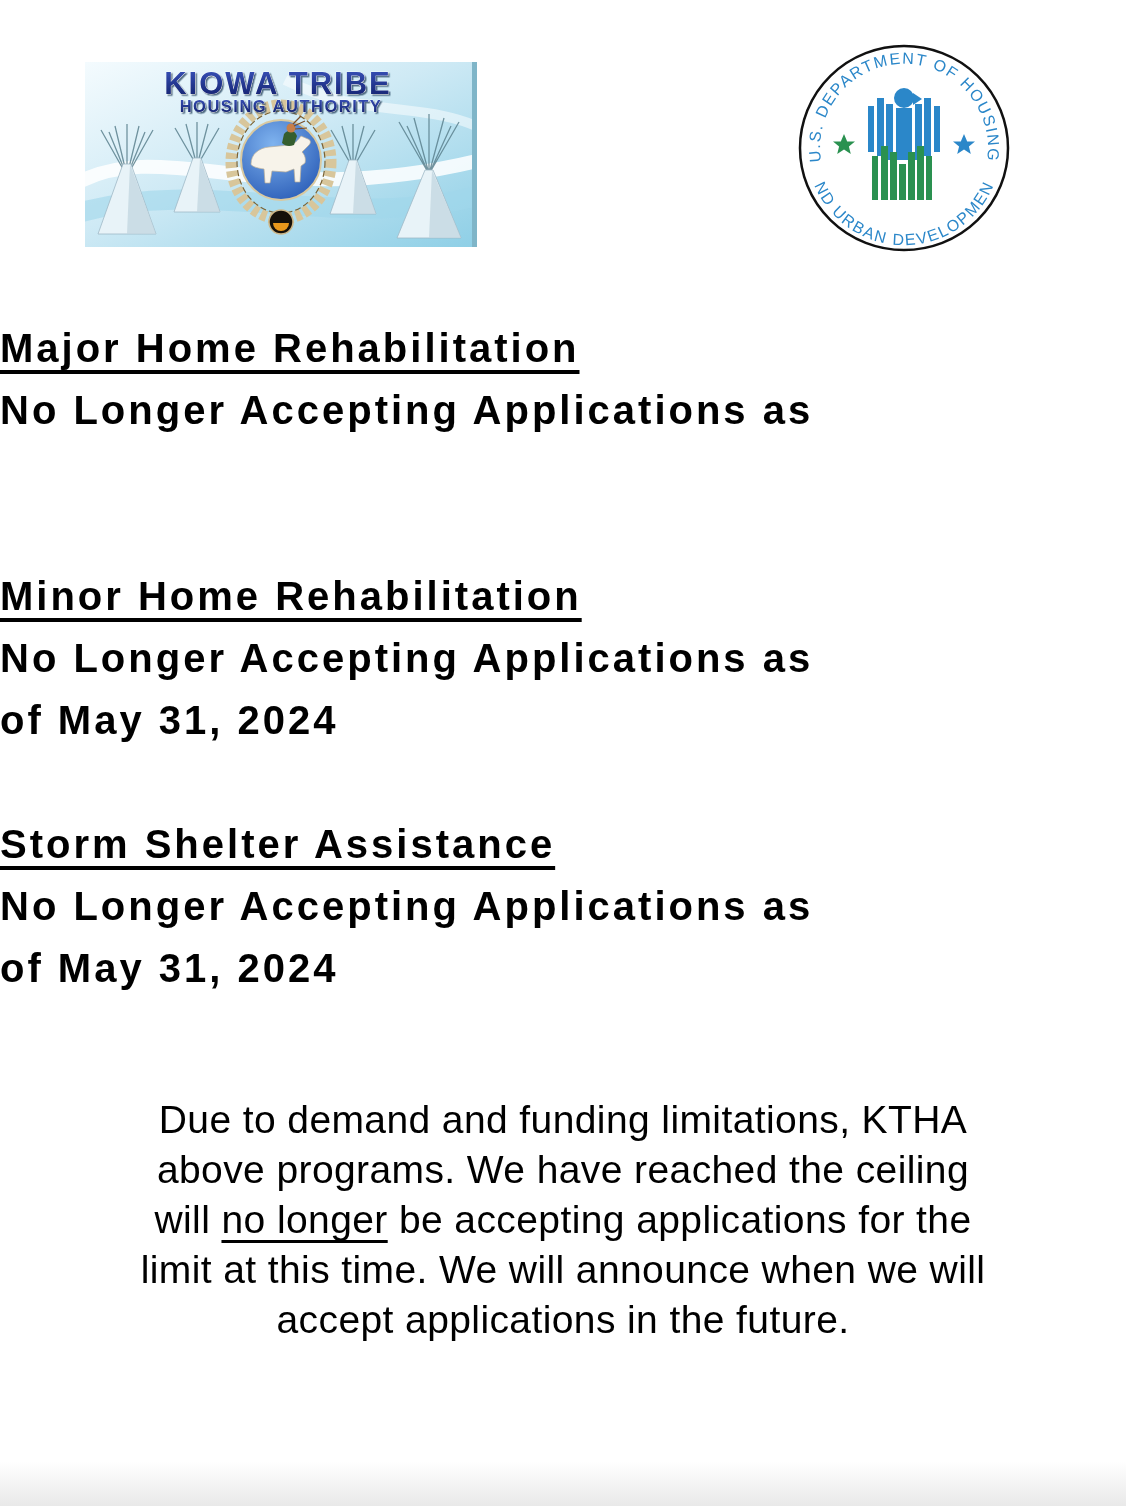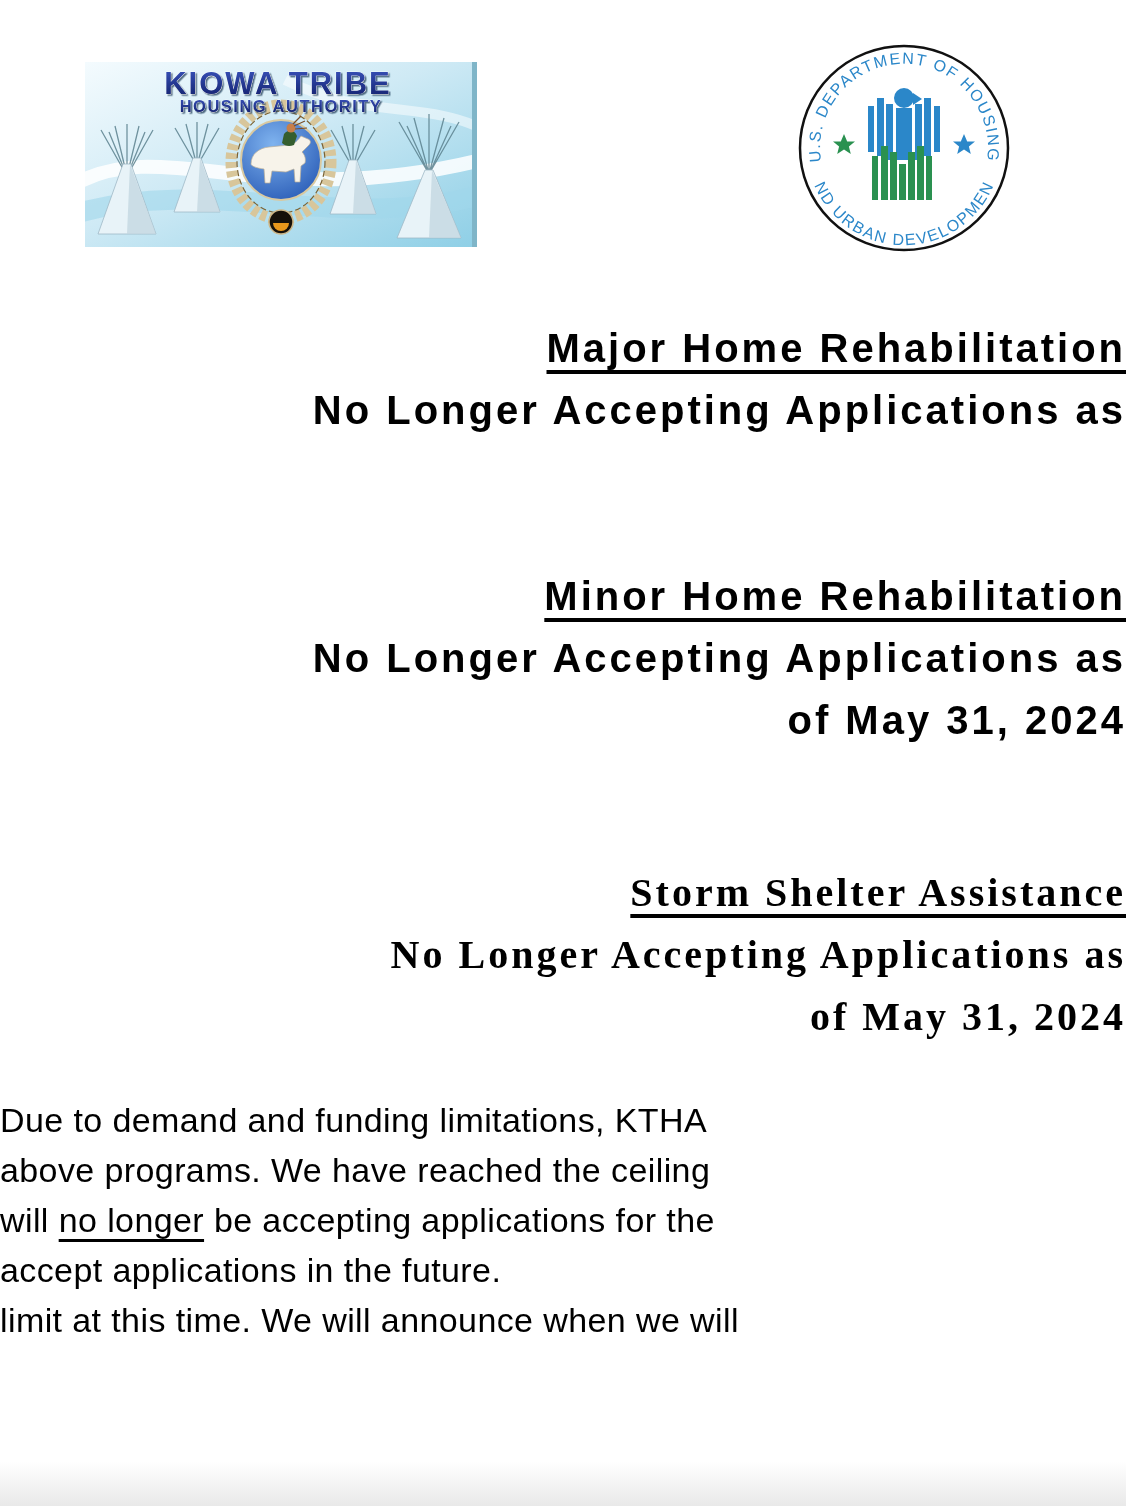--- a/index.html
+++ b/index.html
@@ -6,34 +6,34 @@
   .page {
     position:relative; width:1126px; height:1506px; background:#ffffff;
     font-family:"Liberation Sans", sans-serif; color:#000; overflow:hidden;
   }
   
   .kiowa-logo { position:absolute; left:85px; top:62px; width:392px; height:185px; }
   .hud-seal   { position:absolute; left:794px; top:42px; width:220px; height:212px; }
   .kiowa-logo svg, .hud-seal svg { display:block; width:100%; height:100%; }
   
   .notice {
-    position:absolute; left:0; width:100%; text-align:right;
+    position:absolute; left:0; width:100%; text-align:left;
     font-weight:bold; font-size:40px; line-height:62px; letter-spacing:3px;
   }
   .notice .title-underline {
     text-decoration:underline; text-decoration-thickness:4px;
     text-underline-offset:8px; text-decoration-skip-ink:none;
   }
   .sec-1 { top:317px; }
   .sec-2 { top:565px; }
-  .sec-3 { top:862px;font-family:Liberation Serif, serif; }
+  .sec-3 { top:813px; }
   
   .para {
-    position:absolute; left:0; top:1095px; width:100%; 
-    font-size:34px; line-height:50px; letter-spacing:0.4px;
+    position:absolute; left:0; top:1095px; width:100%; text-align:center;
+    font-size:39px; line-height:50px; letter-spacing:0.4px;
   }
   .para .inline-underline {
     text-decoration:underline; text-decoration-thickness:3px;
     text-underline-offset:7px; text-decoration-skip-ink:none;
   }
   .thanks {
     position:absolute; left:0; top:1473px; width:100%; text-align:center;
     font-size:39px; line-height:50px;
   }
   
@@ -165,20 +165,20 @@
   <section class="notice sec-3">
     <div><span class="title-underline">Storm Shelter Assistance</span></div>
     <div>No Longer Accepting Applications as</div>
     <div>of May 31, 2024</div>
   </section>
 
   <div class="para">
     <div>Due to demand and funding limitations, KTHA</div>
     <div>above programs. We have reached the ceiling</div>
     <div><span>will </span><span class="inline-underline">no longer</span><span> be accepting applications for the</span></div>
+    <div>limit at this time. We will announce when we will</div>
     <div>accept applications in the future.</div>
-    <div>limit at this time. We will announce when we will</div>
   </div>
 
   <div class="thanks">Thank you.</div>
 
   <div class="page-bottom-shade"></div>
 </div>
 
 </body></html>

